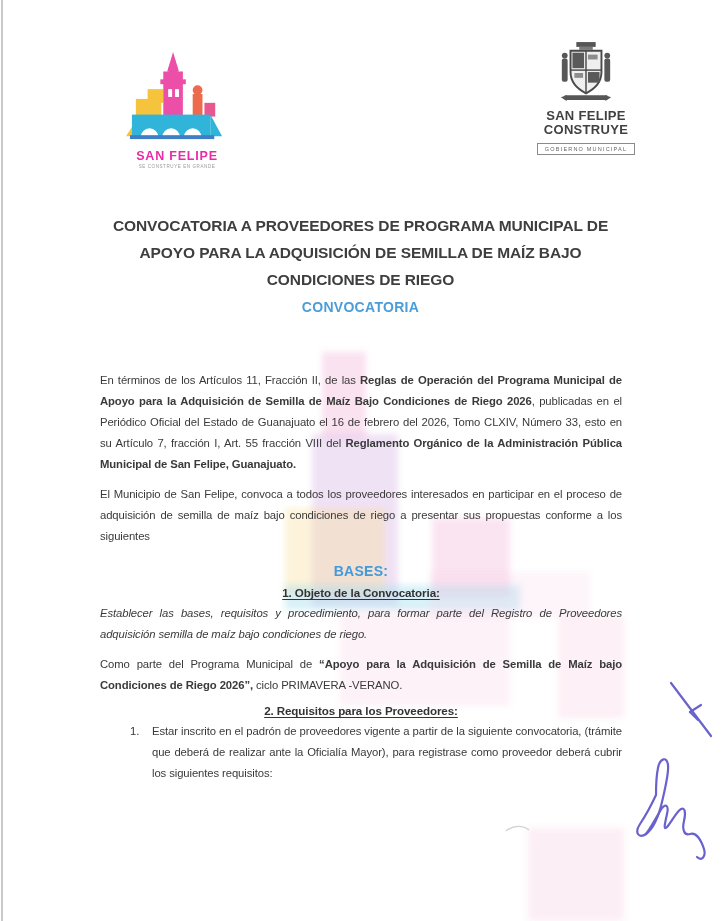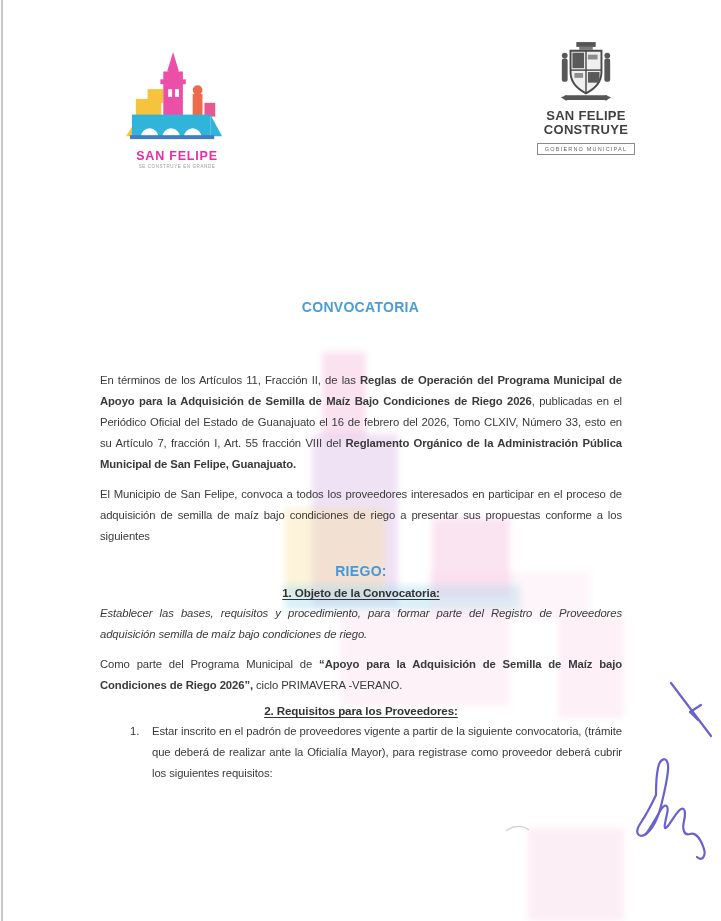--- a/index.html
+++ b/index.html
@@ -121,28 +121,33 @@
         <path d="M8 56 h44 v5 h-44 z" fill="#565656"></path>
         <path d="M4 58 l6 -2 v6 z" fill="#565656"></path>
         <path d="M56 58 l-6 -2 v6 z" fill="#565656"></path>
       </svg>
     </span>
     <div class="crest-name">SAN FELIPE</div>
     <div class="crest-name">CONSTRUYE</div>
     <div><span class="crest-box">GOBIERNO MUNICIPAL</span></div>
   </div>
 
+  <div class="title-block">
+    <div>CONVOCATORIA A PROVEEDORES DE PROGRAMA MUNICIPAL DE</div>
+    <div>APOYO PARA LA ADQUISICIÓN DE SEMILLA DE MAÍZ BAJO</div>
+    <div>CONDICIONES DE RIEGO</div>
+  </div>
 
   <div class="subtitle-block">CONVOCATORIA</div>
 
   <div class="content">
     <p class="p-intro1"><span>En términos de los Artículos 11, Fracción II, de las </span><span class="b">Reglas de Operación del Programa Municipal de Apoyo para la Adquisición de Semilla de Maíz Bajo Condiciones de Riego 2026</span><span>, publicadas en el Periódico Oficial del Estado de Guanajuato el 16 de febrero del 2026, Tomo CLXIV, Número 33, esto en su Artículo 7, fracción I, Art. 55 fracción VIII del </span><span class="b">Reglamento Orgánico de la Administración Pública Municipal de San Felipe, Guanajuato.</span></p>
     <p class="p-intro2"><span>El Municipio de San Felipe, convoca a todos los proveedores interesados en participar en el proceso de adquisición de semilla de maíz bajo condiciones de riego a presentar sus propuestas conforme a los siguientes</span></p>
 
-    <p class="bases">RIEGO:</p>
+    <p class="bases">BASES:</p>
 
     <p class="sec-h sec1-h">1. Objeto de la Convocatoria:</p>
     <p class="sec1-p1"><span>Establecer las bases, requisitos y procedimiento, para formar parte del Registro de Proveedores adquisición semilla de maíz bajo condiciones de riego.</span></p>
     <p class="sec1-p2"><span>Como parte del Programa Municipal de </span><span class="b">“Apoyo para la Adquisición de Semilla de Maíz bajo Condiciones de Riego 2026”,</span><span> ciclo PRIMAVERA -VERANO.</span></p>
 
     <p class="sec-h sec2-h">2. Requisitos para los Proveedores:</p>
 
     <div class="list-item">
       <span class="list-num">1.</span>
       <span class="list-text">Estar inscrito en el padrón de proveedores vigente a partir de la siguiente convocatoria, (trámite que deberá de realizar ante la Oficialía Mayor), para registrase como proveedor deberá cubrir los siguientes requisitos:</span>

